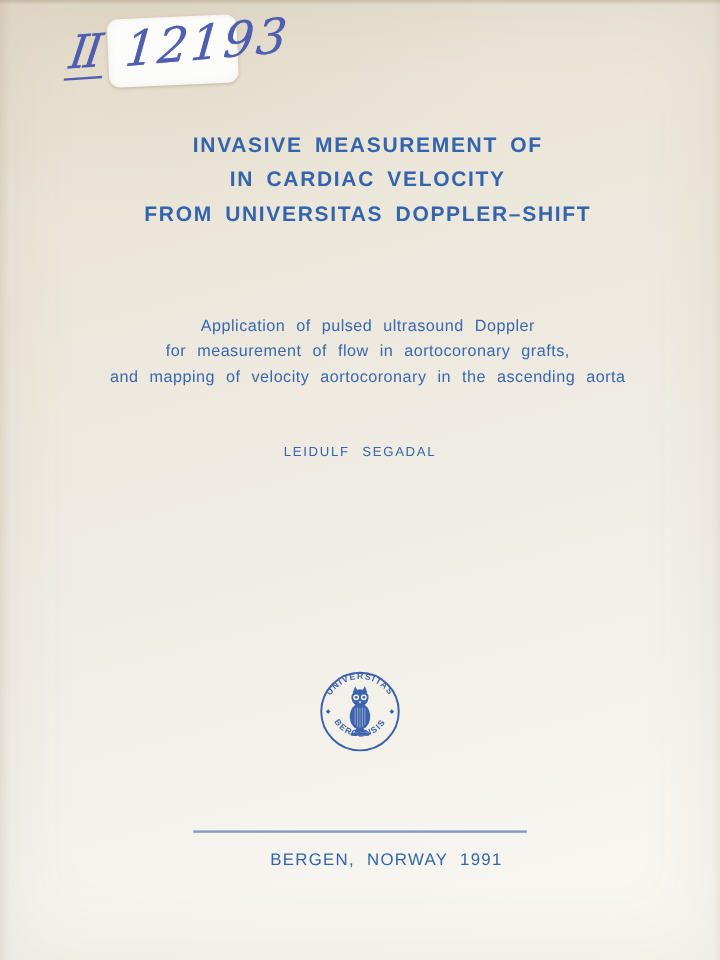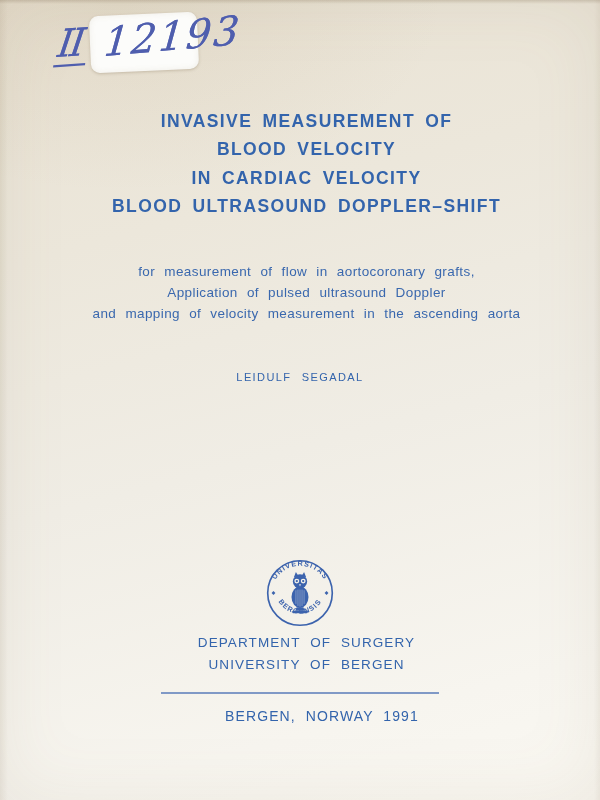--- a/index.html
+++ b/index.html
@@ -106,29 +106,28 @@
 <div class="page">
 
   <div class="handwrite-area">
     <div class="sticker"></div>
     <span class="pen roman-numeral">II</span>
     <span class="pen acc-number">12193</span>
   </div>
 
   <h1 class="print title">
     <span class="line">INVASIVE MEASUREMENT OF</span>
-    <span class="line">BLOOD VELOCITY</span>
     <span class="line">IN CARDIAC VELOCITY</span>
-    <span class="line">BLOOD ULTRASOUND DOPPLER–SHIFT</span>
+    <span class="line">FROM UNIVERSITAS DOPPLER–SHIFT</span>
   </h1>
 
   <div class="print subtitle">
+    <span class="line">Application of pulsed ultrasound Doppler</span>
     <span class="line">for measurement of flow in aortocoronary grafts,</span>
-    <span class="line">Application of pulsed ultrasound Doppler</span>
-    <span class="line">and mapping of velocity measurement in the ascending aorta</span>
+    <span class="line">and mapping of velocity aortocoronary in the ascending aorta</span>
   </div>
 
   <div class="print author">LEIDULF SEGADAL</div>
 
   <div class="seal-wrap">
     <svg viewBox="0 0 100 100" width="68" height="68">
       <defs>
         <path id="arcTop" d="M 8,52 A 42,42 0 0 1 92,52" fill="none"></path>
         <path id="arcBot" d="M 14,50 A 36.5,36.5 0 0 0 86,50" fill="none"></path>
       </defs>
@@ -159,22 +158,18 @@
           <line x1="50" y1="45" x2="50" y2="70"></line>
           <line x1="53" y1="45" x2="53" y2="69"></line>
           <line x1="56" y1="46" x2="56" y2="66"></line>
         </g>
         <path d="M45,71 L55,71 L57,76 L43,76 Z"></path>
         <rect x="38.5" y="76" width="23" height="3.6" rx="1.2"></rect>
       </g>
     </svg>
   </div>
 
-  <div class="print affiliation">
-    <span class="line">DEPARTMENT OF SURGERY</span>
-    <span class="line">UNIVERSITY OF BERGEN</span>
-  </div>
 
   <hr class="divider">
 
   <div class="print imprint">BERGEN, NORWAY 1991</div>
 
 </div>
 
 </body></html>

